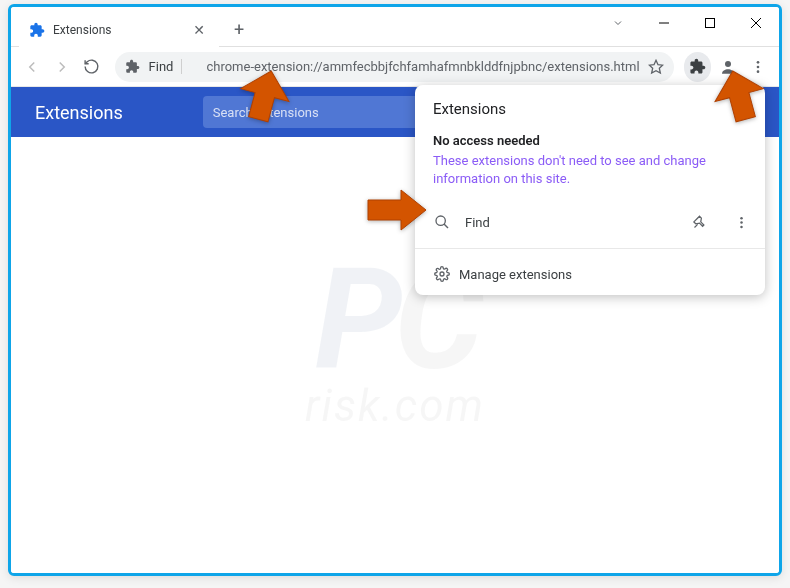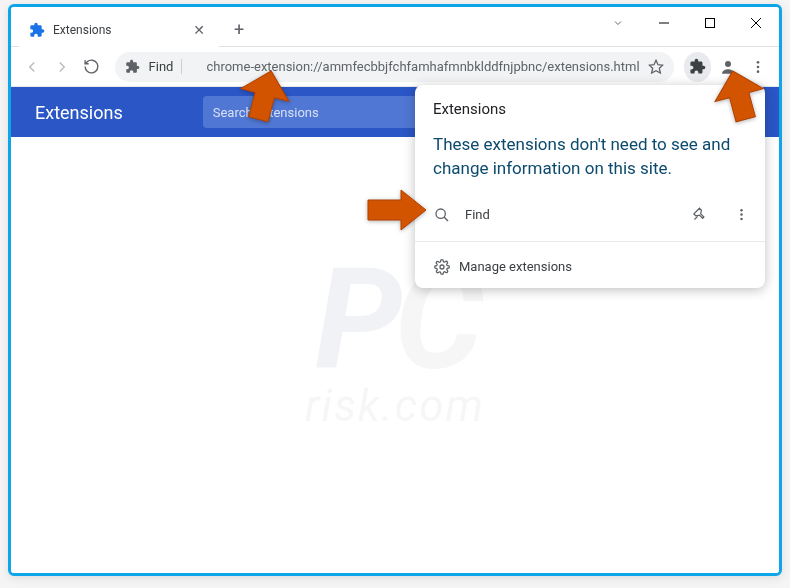--- a/index.html
+++ b/index.html
@@ -39,21 +39,21 @@
   
   .content { position: absolute; left: 0; top: 130px; right: 0; bottom: 0; background: #fff; }
   
   
   .ext-popup { position: absolute; right: 14px; top: 78px; width: 350px; background: #fff; border-radius: 8px; box-shadow: 0 2px 12px rgba(0,0,0,0.25); z-index: 100; overflow: hidden; }
   .ext-popup-header { display: flex; align-items: center; justify-content: space-between; padding: 12px 12px 8px 18px; }
   .ext-popup-title { font-size: 15px; color: #202124; }
   .ext-popup-close { width: 24px; height: 24px; display: flex; align-items: center; justify-content: center; cursor: pointer; color: #5f6368; border-radius: 50%; }
   .ext-section { padding: 4px 18px 12px 18px; }
   .ext-section-title { font-size: 13px; font-weight: 600; color: #202124; margin-bottom: 4px; }
-  .ext-section-desc { font-size: 17px; color: #0c4a6e; line-height: 1.4; }
+  .ext-section-desc { font-size: 13px; color: #8b5cf6; line-height: 1.4; }
   .ext-item { display: flex; align-items: center; padding: 8px 10px 8px 18px; gap: 14px; cursor: pointer; }
   .ext-item-icon { width: 18px; height: 18px; display: flex; align-items: center; justify-content: center; }
   .ext-item-name { flex: 1; font-size: 13px; color: #3c4043; }
   .ext-item-pin { width: 28px; height: 28px; display: flex; align-items: center; justify-content: center; cursor: pointer; color: #5f6368; border-radius: 50%; }
   .ext-item-more { width: 28px; height: 28px; display: flex; align-items: center; justify-content: center; cursor: pointer; color: #5f6368; border-radius: 50%; }
   .ext-divider { height: 1px; background: #e8e8e8; margin: 4px 0; }
   .ext-manage { display: flex; align-items: center; padding: 12px 18px; gap: 8px; cursor: pointer; }
   .ext-manage-icon { width: 18px; height: 18px; display: flex; align-items: center; justify-content: center; color: #5f6368; }
   .ext-manage-label { font-size: 13px; color: #3c4043; }
   
@@ -177,20 +177,21 @@
     <div class="ext-popup-header">
       <span class="ext-popup-title">Extensions</span>
       <span class="ext-popup-close">
         <svg width="14" height="14" viewBox="0 0 14 14">
             <line x1="1" y1="1" x2="13" y2="13" stroke="#5f6368" stroke-width="1.5"></line>
             <line x1="13" y1="1" x2="1" y2="13" stroke="#5f6368" stroke-width="1.5"></line>
           </svg>
       </span>
     </div>
     <div class="ext-section">
+      <div class="ext-section-title">No access needed</div>
       <div class="ext-section-desc">These extensions don't need to see and change information on this site.</div>
     </div>
     <div class="ext-item">
       <span class="ext-item-icon">
         <svg width="16" height="16" viewBox="0 0 24 24" fill="none" stroke="#5f6368" stroke-width="2">
             <circle cx="10" cy="10" r="7"></circle>
             <line x1="21" y1="21" x2="15" y2="15"></line>
           </svg>
       </span>
       <span class="ext-item-name">Find</span>

